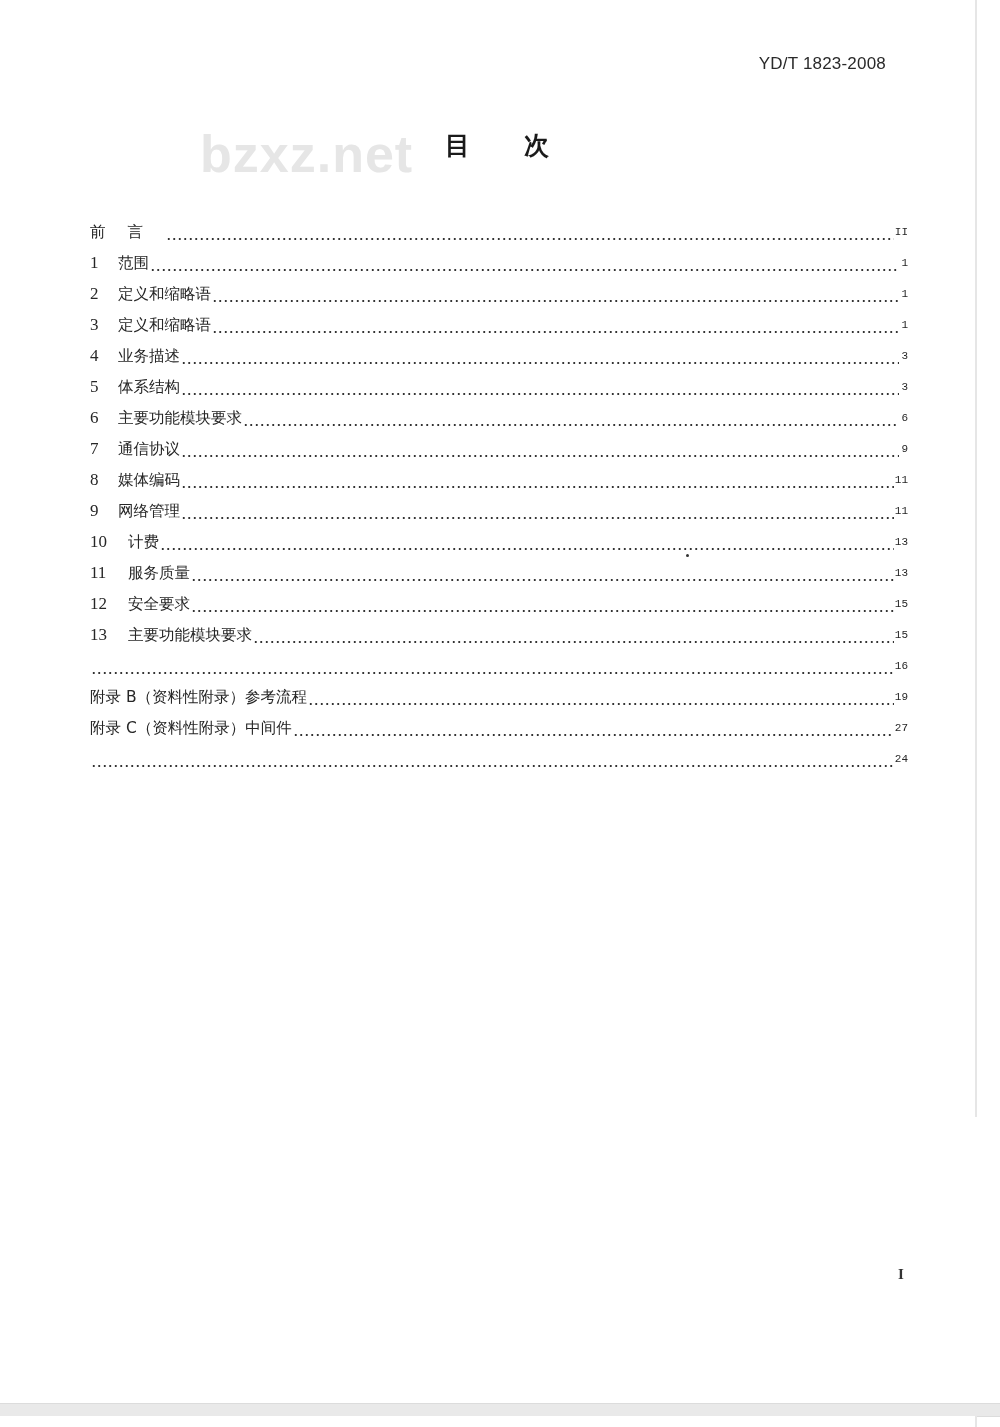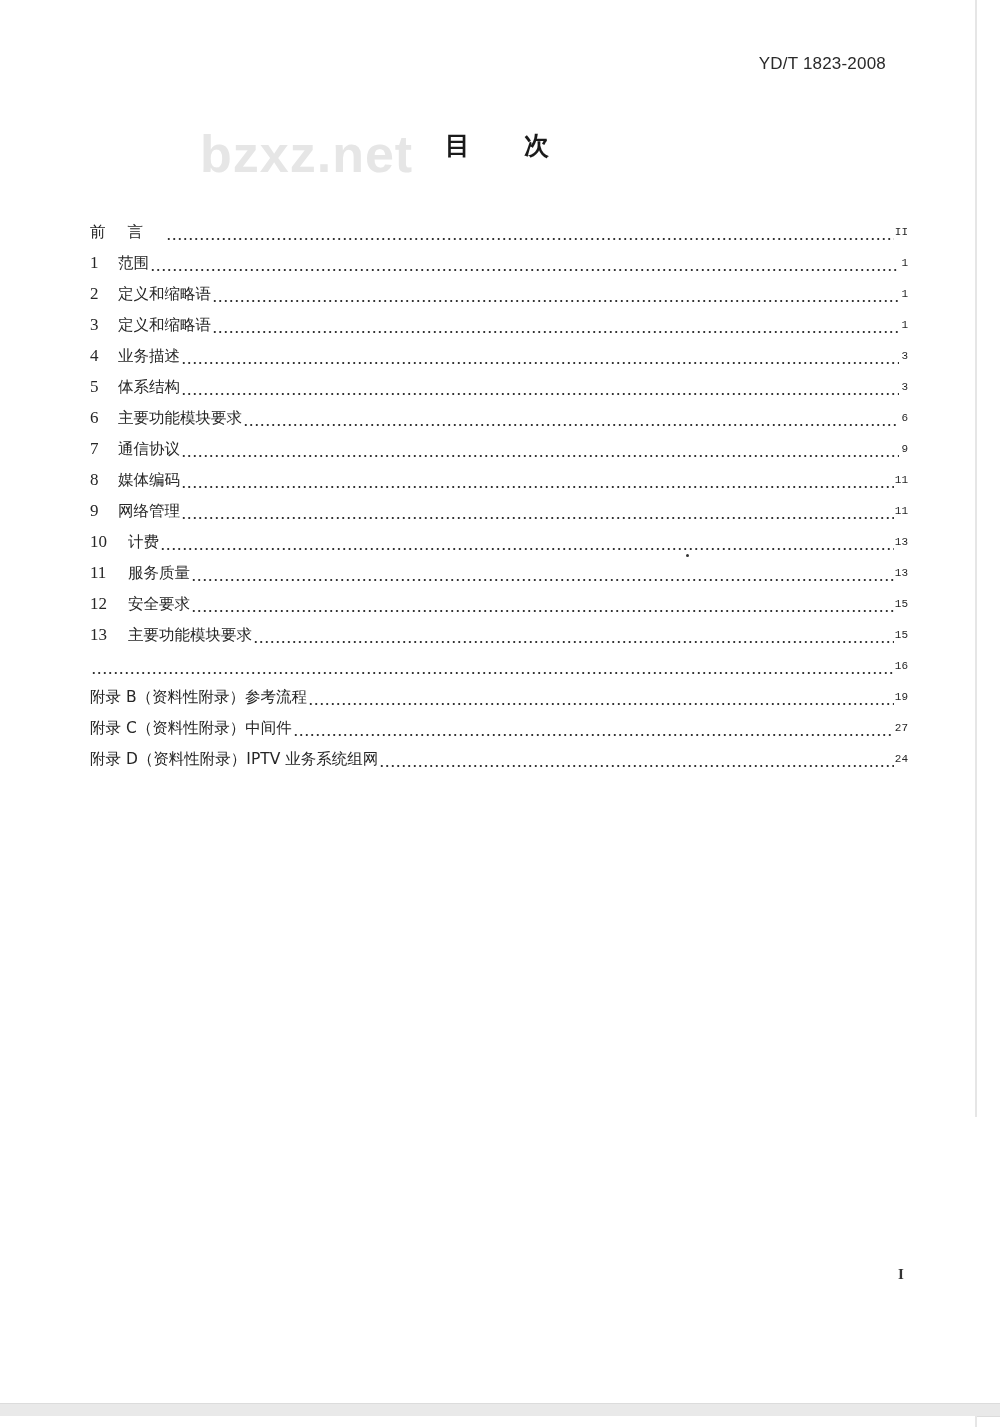--- a/index.html
+++ b/index.html
@@ -294,23 +294,20 @@
 
     <div class="toc-row">
       <span class="toc-label">
         <span class="toc-text">附录 C（资料性附录）中间件</span>
       </span>
       <span class="toc-leader"></span>
       <span class="toc-page">27</span>
     </div>
 
     <div class="toc-row">
-      <span class="toc-label">
-        <span class="toc-text">附录 D（资料性附录）IPTV 业务系统组网</span>
-      </span>
       <span class="toc-leader"></span>
       <span class="toc-page">24</span>
     </div>
 
   </div>
 
   <span class="speck" style="left:686px; top:554px;"></span>
 
   <div class="page-number">I</div>
 </div>

